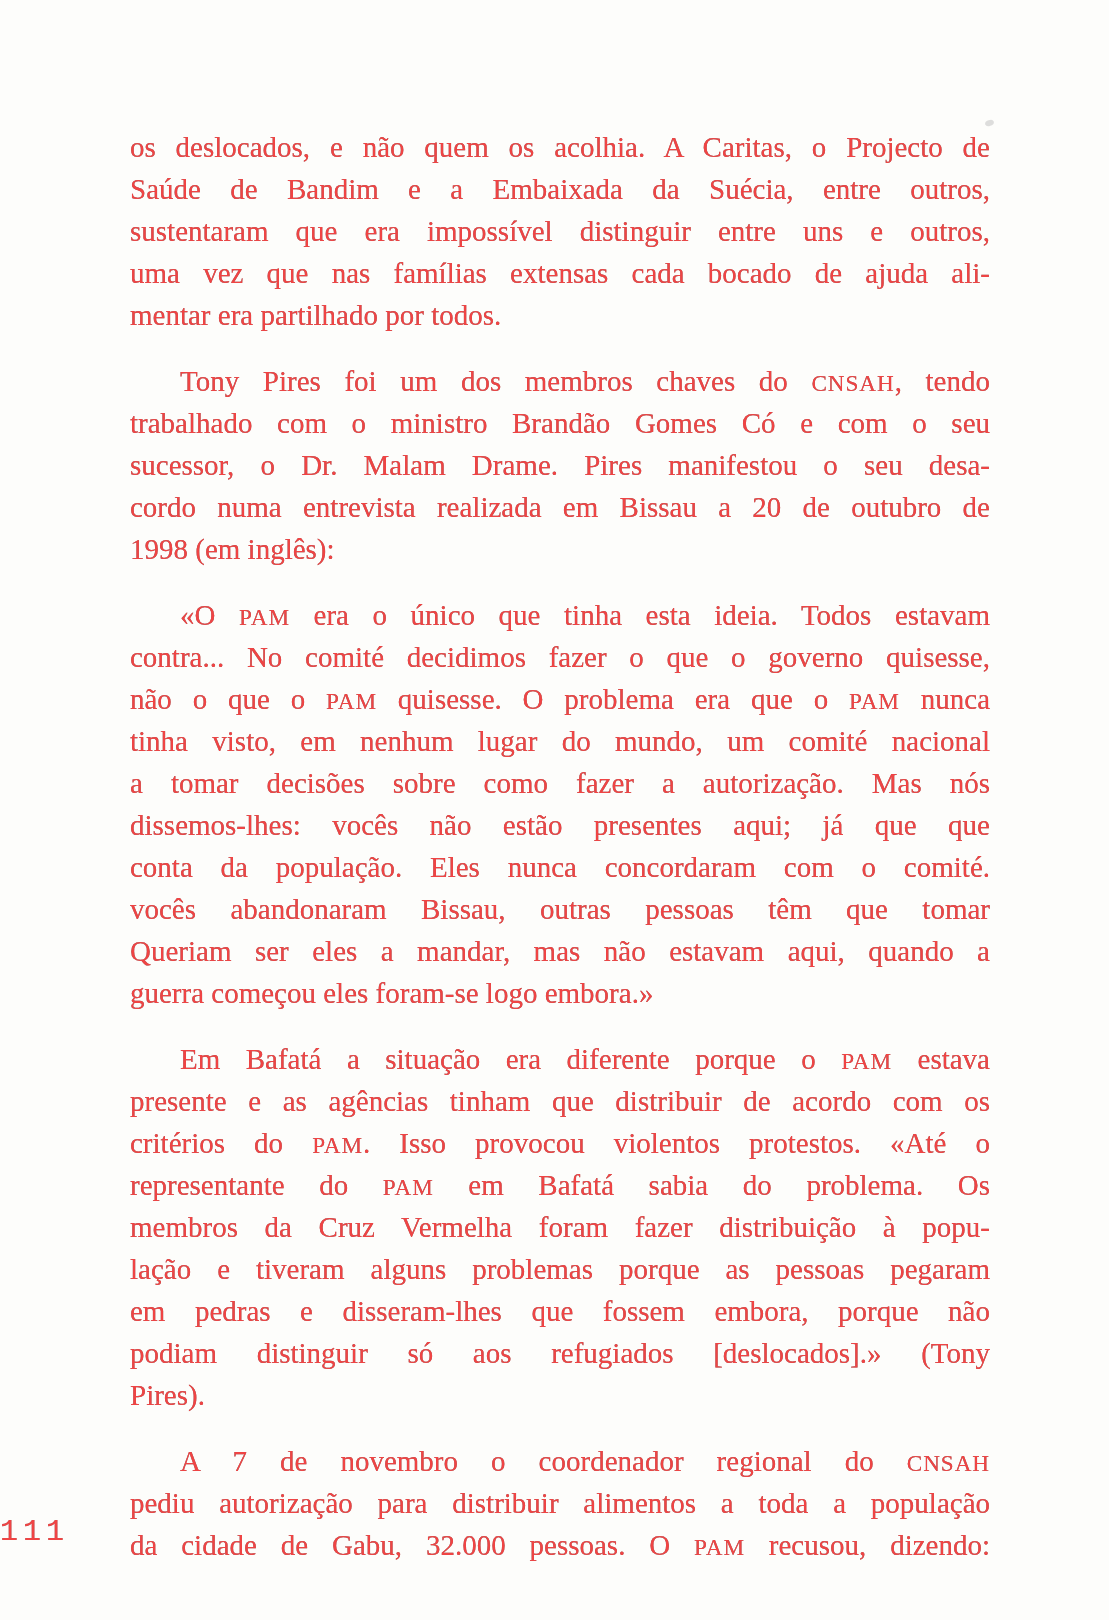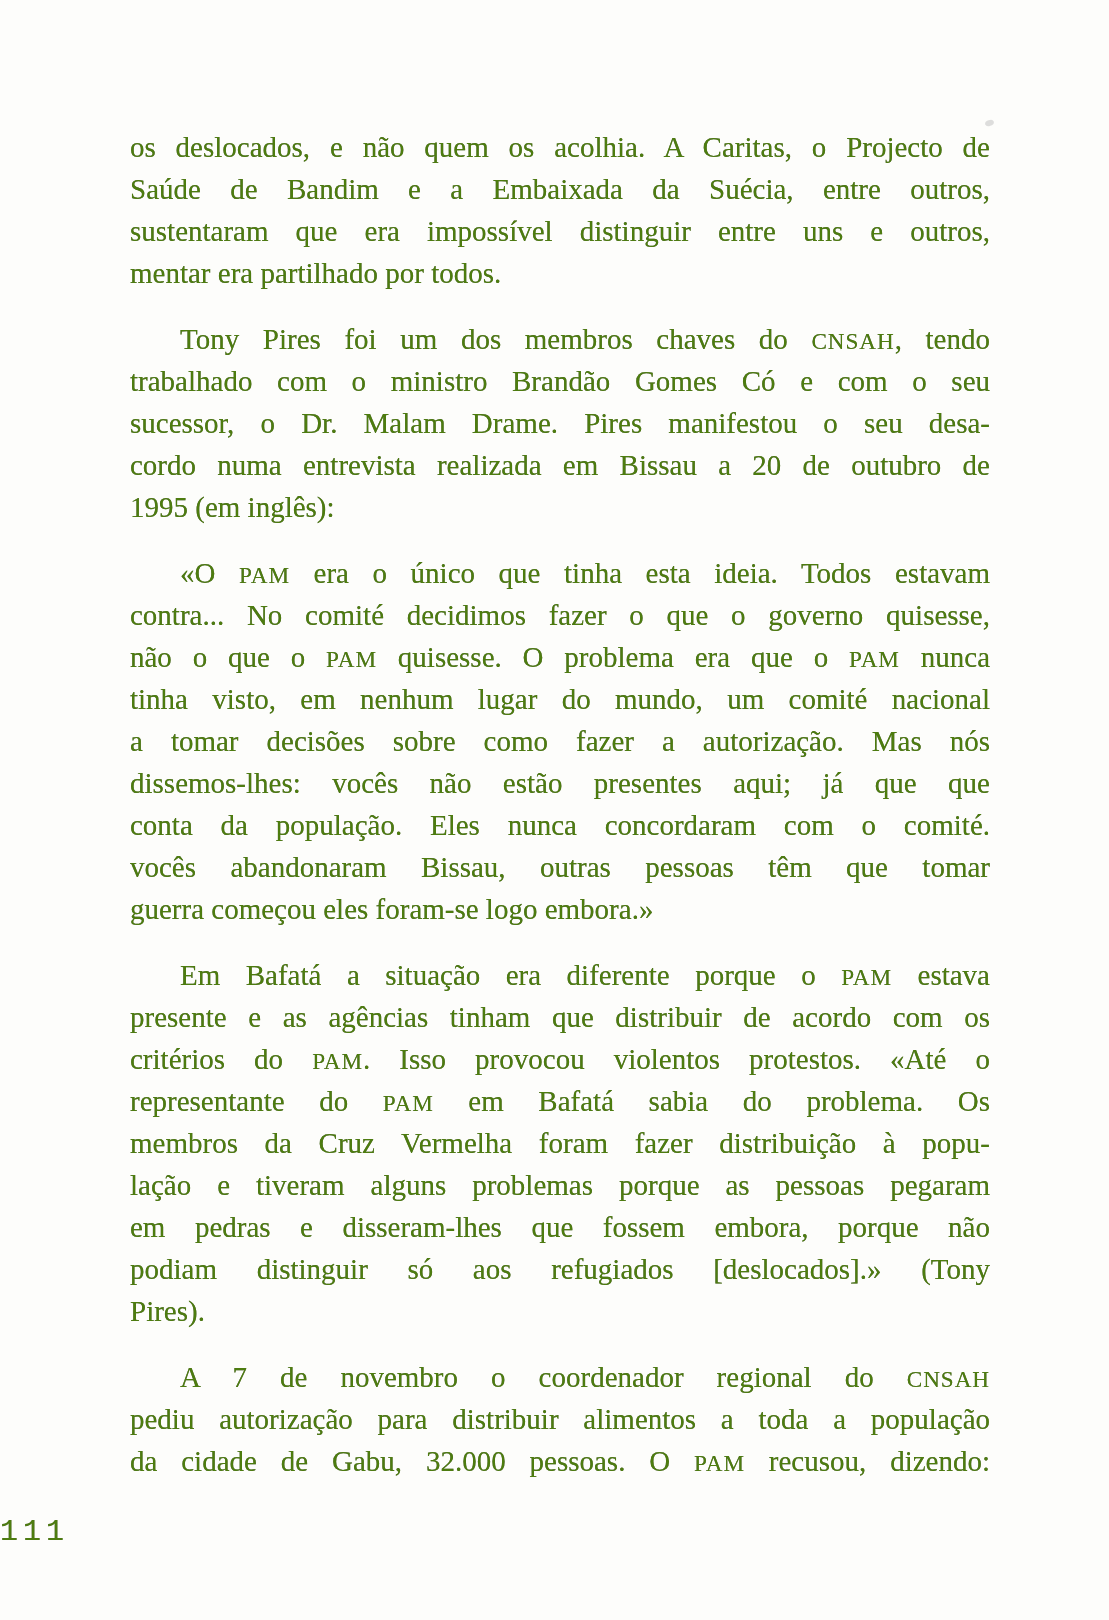--- a/index.html
+++ b/index.html
@@ -6,21 +6,21 @@
   html, body {
     margin: 0;
     padding: 0;
     background: #ffffff;
   }
   .page {
     position: relative;
     width: 1109px;
     height: 1620px;
     background: #fdfdfb;
-    color: #4d7c0f;
+    color: #ef4444;
     overflow: hidden;
   }
   .text-block {
     position: absolute;
     left: 130px;
     top: 126px;
     width: 860px;
     font-family: "Liberation Serif", serif;
     font-size: 29px;
     line-height: 42px;
@@ -73,34 +73,36 @@
 </head>
 <body>
 
 <div class="page">
   <span class="scan-smudge"></span>
 
   <div class="text-block">
     <div class="line">os deslocados, e não quem os acolhia. A Caritas, o Projecto de</div>
     <div class="line">Saúde de Bandim e a Embaixada da Suécia, entre outros,</div>
     <div class="line">sustentaram que era impossível distinguir entre uns e outros,</div>
+    <div class="line">uma vez que nas famílias extensas cada bocado de ajuda ali-</div>
     <div class="line par-end">mentar era partilhado por todos.</div>
     <div class="line indent">Tony Pires foi um dos membros chaves do <span class="sc">CNSAH</span>, tendo</div>
     <div class="line">trabalhado com o ministro Brandão Gomes Có e com o seu</div>
     <div class="line">sucessor, o Dr. Malam Drame. Pires manifestou o seu desa-</div>
     <div class="line">cordo numa entrevista realizada em Bissau a 20 de outubro de</div>
-    <div class="line par-end">1995 (em inglês):</div>
+    <div class="line par-end">1998 (em inglês):</div>
     <div class="line indent">«O <span class="sc">PAM</span> era o único que tinha esta ideia. Todos estavam</div>
     <div class="line">contra... No comité decidimos fazer o que o governo quisesse,</div>
     <div class="line">não o que o <span class="sc">PAM</span> quisesse. O problema era que o <span class="sc">PAM</span> nunca</div>
     <div class="line">tinha visto, em nenhum lugar do mundo, um comité nacional</div>
     <div class="line">a tomar decisões sobre como fazer a autorização. Mas nós</div>
     <div class="line">dissemos-lhes: vocês não estão presentes aqui; já que que</div>
     <div class="line">conta da população. Eles nunca concordaram com o comité.</div>
     <div class="line">vocês abandonaram Bissau, outras pessoas têm que tomar</div>
+    <div class="line">Queriam ser eles a mandar, mas não estavam aqui, quando a</div>
     <div class="line par-end">guerra começou eles foram-se logo embora.»</div>
     <div class="line indent">Em Bafatá a situação era diferente porque o <span class="sc">PAM</span> estava</div>
     <div class="line">presente e as agências tinham que distribuir de acordo com os</div>
     <div class="line">critérios do <span class="sc">PAM</span>. Isso provocou violentos protestos. «Até o</div>
     <div class="line">representante do <span class="sc">PAM</span> em Bafatá sabia do problema. Os</div>
     <div class="line">membros da Cruz Vermelha foram fazer distribuição à popu-</div>
     <div class="line">lação e tiveram alguns problemas porque as pessoas pegaram</div>
     <div class="line">em pedras e disseram-lhes que fossem embora, porque não</div>
     <div class="line">podiam distinguir só aos refugiados [deslocados].» (Tony</div>
     <div class="line par-end">Pires).</div>

